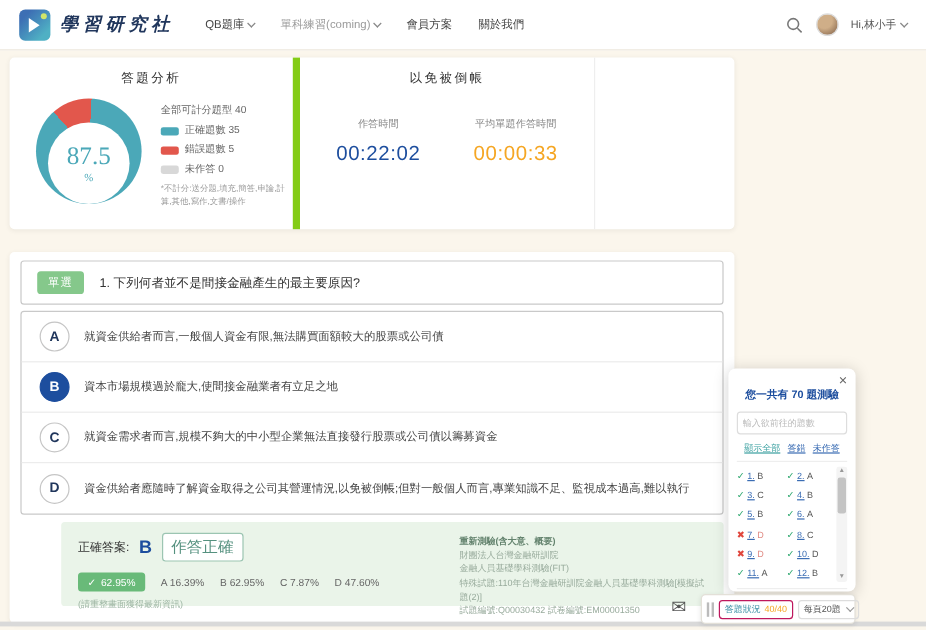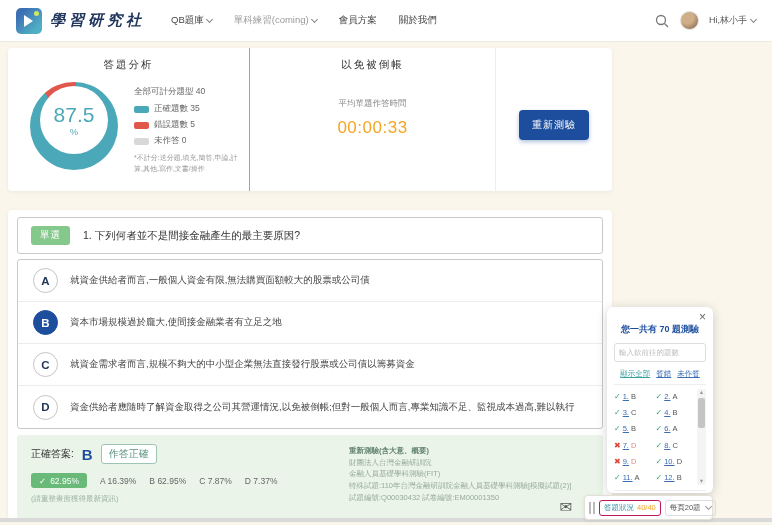--- a/index.html
+++ b/index.html
@@ -26,29 +26,29 @@
   .search-ic { width:16px; height:16px; }
   .avatar { width:19px; height:19px; border-radius:50%;
     background:radial-gradient(circle at 35% 30%,#cfae88 0 40%,#8a6a50 90%); border:1px solid #ddd; }
   .user-name { font-size:9px; color:#555; display:flex; align-items:center; gap:4px; }
 
   
   .card { position:absolute; background:#fff; border-radius:4px; box-shadow:0 1px 4px rgba(0,0,0,.06); }
   .card-top { left:8px; top:48px; width:604px; height:143px; display:flex; }
 
   .sec { position:relative; padding-top:10px; }
-  .sec1 { width:242px; border-right:1px solid #84cc16; }
+  .sec1 { width:242px; border-right:6px solid #84cc16; }
   .sec2 { width:246px; border-right:1px solid #eee; }
   .sec3 { width:116px; display:flex; align-items:center; justify-content:center; }
   .sec-title { text-align:center; font-size:10.5px; color:#333; letter-spacing:2px; }
 
   .analysis-body { display:flex; padding:10px 0 0 22px; gap:16px; }
   .donut { width:88px; height:88px; border-radius:50%; position:relative; flex:none; }
-  .donut-hole { position:absolute; left:10px; top:4px; width:68px; height:68px; border-radius:50%;
-    background:#fff; display:flex; flex-direction:column; align-items:center; justify-content:center; }
+  .donut-hole { position:absolute; left:10px; top:20px; width:68px; height:68px; border-radius:50%;
+    background:#fff; display:flex; flex-direction:column; align-items:center; justify-content:center;font-family:Liberation Serif, serif; }
   .score { font-size:21px; color:#4ba8b8; line-height:1; }
   .score-unit { font-size:9px; color:#4ba8b8; margin-top:2px; }
   .legend { padding-top:4px; width:112px; }
   .legend-total { font-size:8.5px; color:#666; margin-bottom:5px; }
   .legend-row { display:flex; align-items:center; gap:5px; margin-bottom:4px; }
   .legend-swatch { width:15px; height:7px; border-radius:2px; flex:none; }
   .legend-label { font-size:8.5px; color:#666; }
   .legend-note { font-size:7px; color:#999; margin-top:6px; line-height:1.5; }
 
   .timers { display:flex; justify-content:space-around; padding:26px 8px 0 8px; }
@@ -70,27 +70,27 @@
   .q-text { font-size:10.5px; color:#333; }
   .options { border:1px solid #c9c9c9; border-radius:3px; margin-top:5px; }
   .option { display:flex; align-items:center; gap:12px; padding:0 15px; height:42px;
     border-bottom:1px solid #ececec; cursor:pointer; }
   .option:last-child { border-bottom:none; }
   .opt-circle { width:25px; height:25px; border-radius:50%; border:1px solid #c5c5c5; flex:none;
     display:flex; align-items:center; justify-content:center; font-size:11.5px; font-weight:bold; color:#20365c; }
   .option.selected .opt-circle { background:#1d4e9e; border-color:#1d4e9e; color:#fff; }
   .opt-text { font-size:9.5px; color:#444; }
 
-  .result { background:#eaf4e9; border-radius:3px; margin-top:6px; padding:9px 14px; height:86px;
-    display:flex; }
+  .result { background:#eaf4e9; border-radius:3px; margin-top:6px; padding:9px 14px; height:70px;
+    display:flex;margin-left:34px; }
   .result-left { width:318px; flex:none; }
   .ans-row { display:flex; align-items:center; gap:8px; }
   .ans-label { font-size:10px; color:#333; }
   .ans-letter { font-size:15px; font-weight:bold; color:#1d4e9e; }
-  .ans-status { border:1px solid #9cc5b2; color:#55917f; background:#fff; font-size:10px;
+  .ans-status { border:1px solid #9cc5b2; color:#55917f; background:#fff; font-size:13px;
     padding:2px 7px; border-radius:3px; }
   .rates-row { display:flex; align-items:center; gap:13px; margin-top:9px; }
   .rate-badge { background:#69ba79; color:#fff; font-size:8.5px; padding:2.5px 8px; border-radius:3px;
     display:flex; align-items:center; gap:4px; }
   .rate { font-size:8.5px; color:#666; }
   .result-note { font-size:7.5px; color:#9db5a3; margin-top:6px; }
   .source { font-size:7.5px; color:#98ab9c; line-height:1.55; padding-top:1px; }
   .source .s-title { color:#64836e; font-weight:bold; }
 
   .card-foot { position:absolute; right:14px; bottom:5px; display:flex; align-items:center; gap:14px; }
@@ -204,29 +204,30 @@
         </div>
         <div class="legend-note">*不計分:送分題,填充,簡答,申論,計算,其他,寫作,文書/操作</div>
       </div>
     </div>
   </div>
 
   <div class="sec sec2">
     <div class="sec-title">以免被倒帳</div>
     <div class="timers">
       <div class="timer">
+        <div class="timer-label">作答時間</div>
+        <div class="timer-value total">00:22:02</div>
+      </div>
+      <div class="timer">
         <div class="timer-label">平均單題作答時間</div>
         <div class="timer-value avg">00:00:33</div>
       </div>
     </div>
   </div>
 
-  <div class="sec sec3">
-    <button class="retry-btn">重新測驗</button>
-  </div>
 </div>
 
 <div class="card card-q">
   <div class="q-header">
     <span class="q-badge">單選</span>
     <span class="q-text">1. 下列何者並不是間接金融產生的最主要原因?</span>
   </div>
 
   <div class="options">
     <div class="option">
@@ -255,21 +256,21 @@
         <span class="ans-status">作答正確</span>
       </div>
       <div class="rates-row">
         <span class="rate-badge">
           <span>✓</span>
           <span>62.95%</span>
         </span>
         <span class="rate">A 16.39%</span>
         <span class="rate">B 62.95%</span>
         <span class="rate">C 7.87%</span>
-        <span class="rate">D 7.37%</span>
+        <span class="rate">D 47.60%</span>
       </div>
       <div class="result-note">(請重整畫面獲得最新資訊)</div>
     </div>
     <div class="source">
       <div class="s-title">重新測驗(含大意、概要)</div>
       <div>財團法人台灣金融研訓院</div>
       <div>金融人員基礎學科測驗(FIT)</div>
       <div>特殊試題:110年台灣金融研訓院金融人員基礎學科測驗[模擬試題(2)]</div>
       <div>試題編號:Q00030432  試卷編號:EM00001350</div>
     </div>

